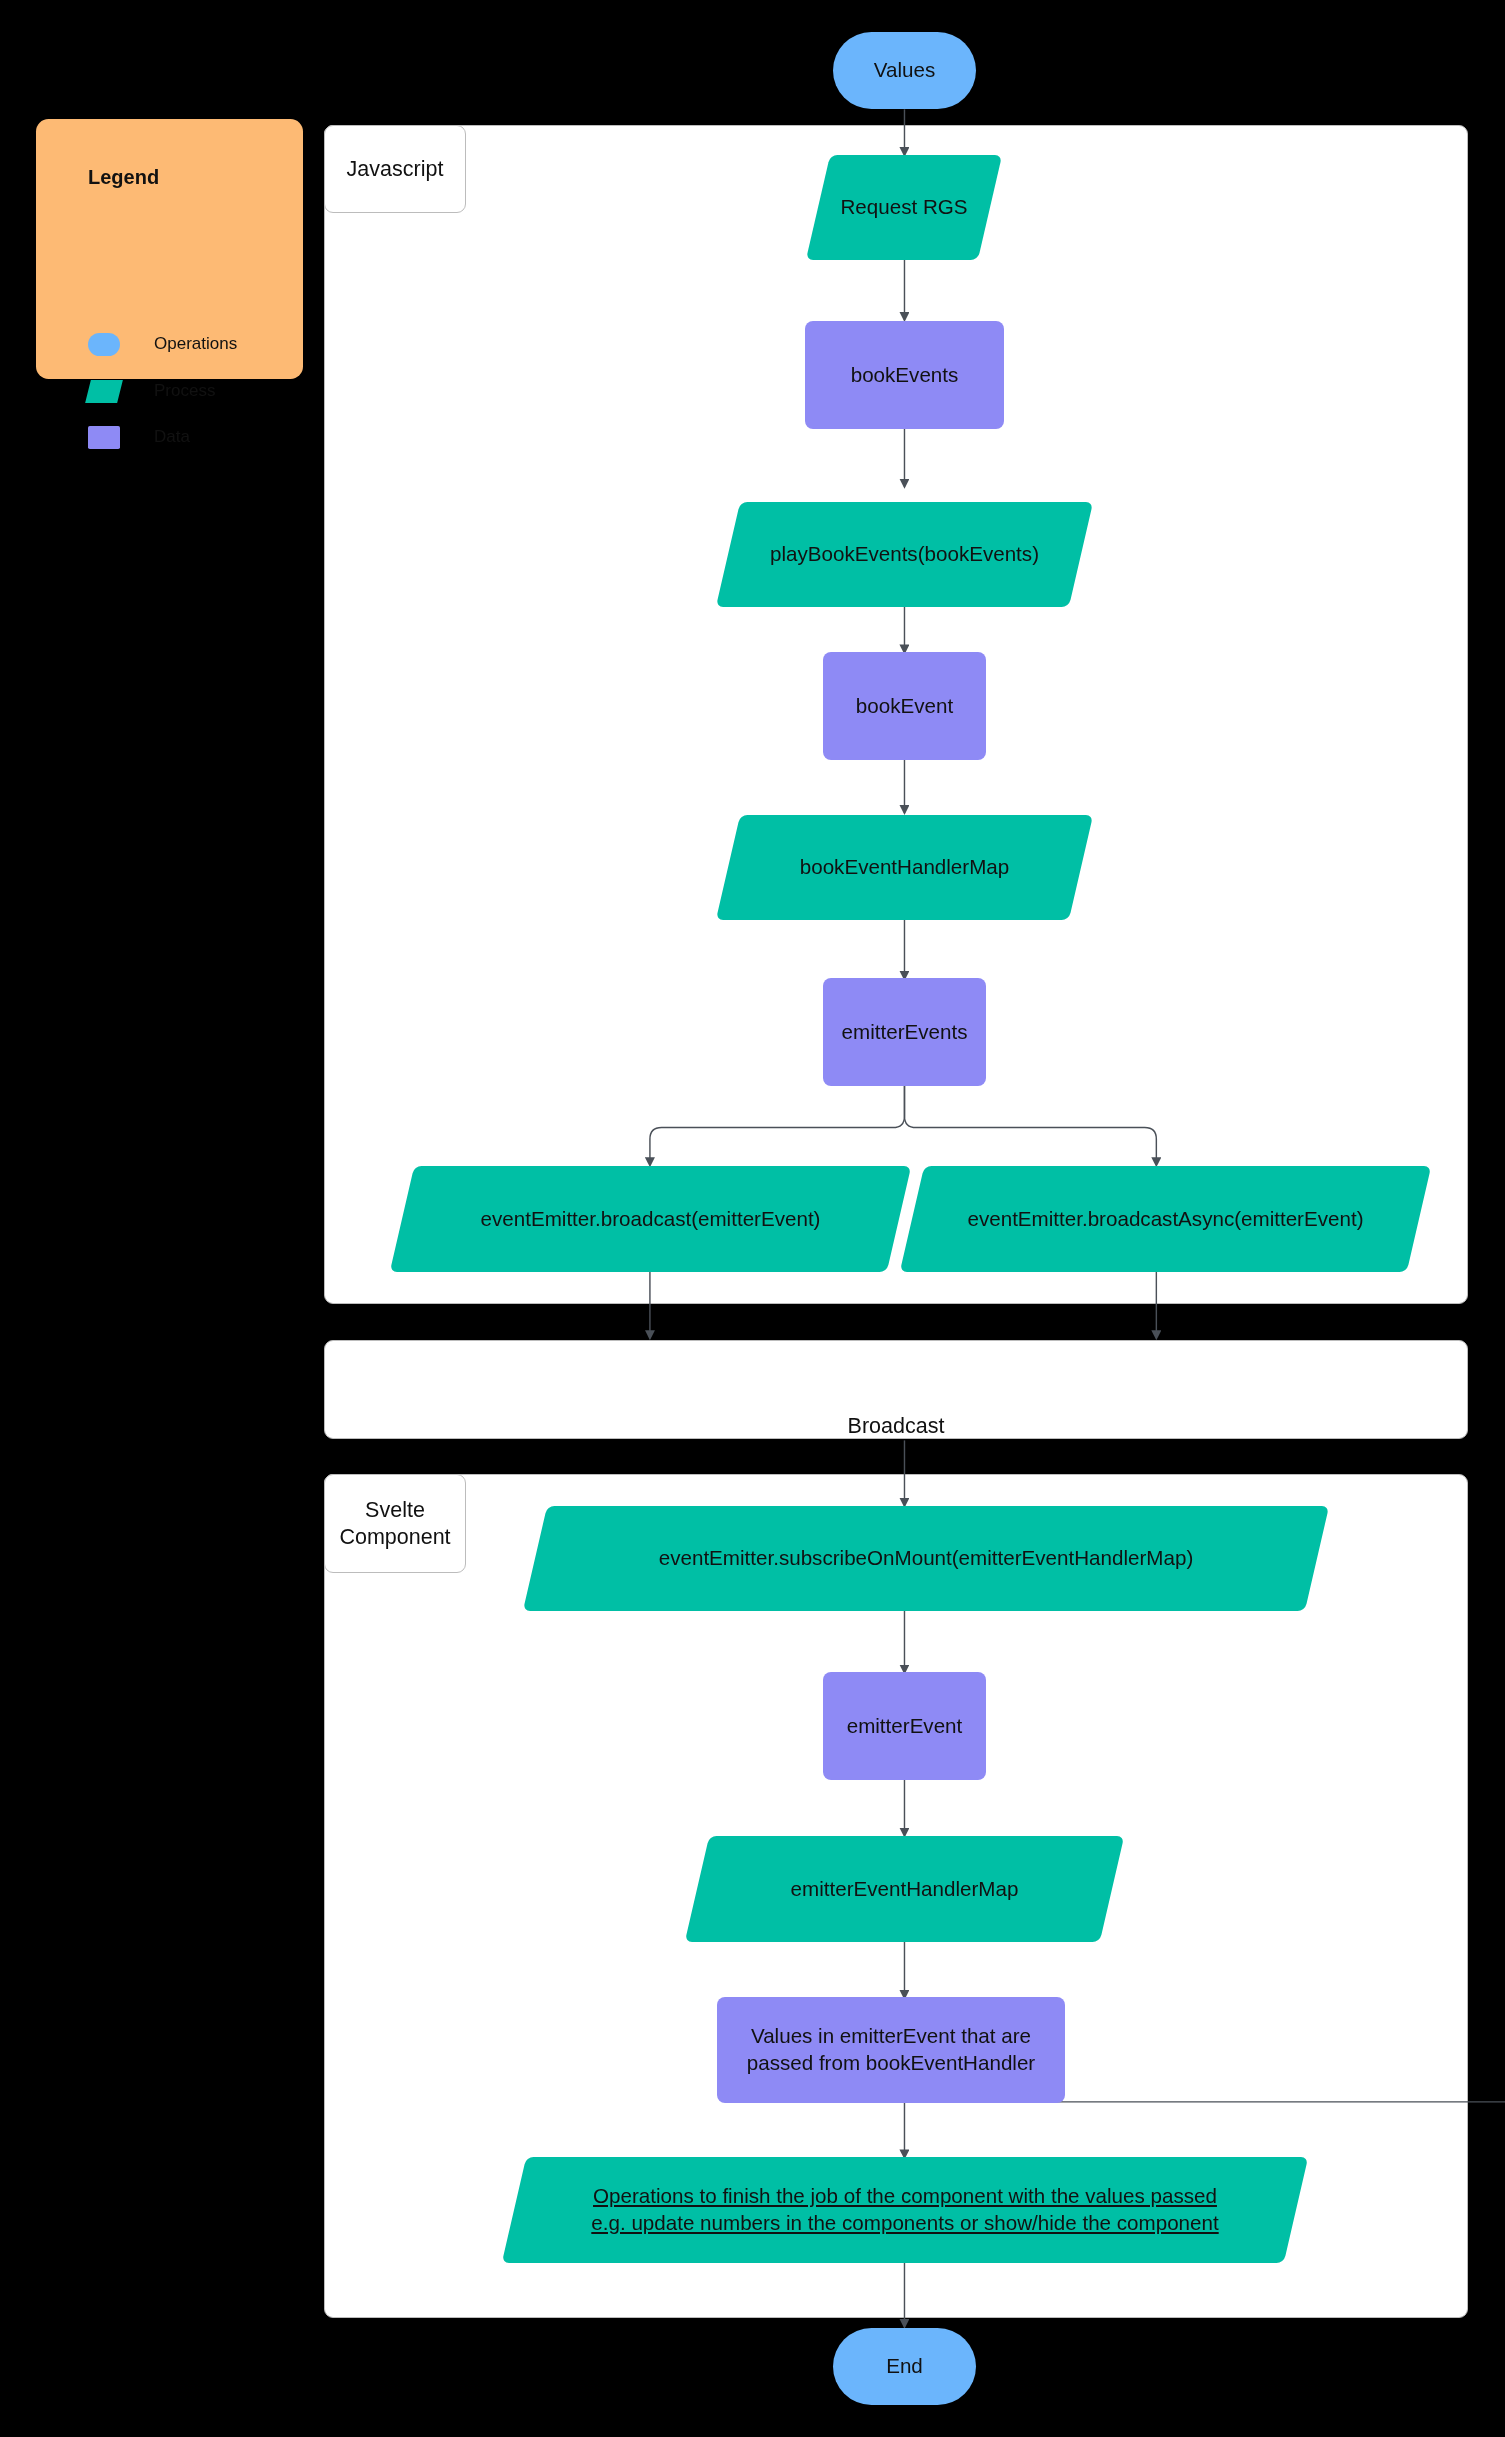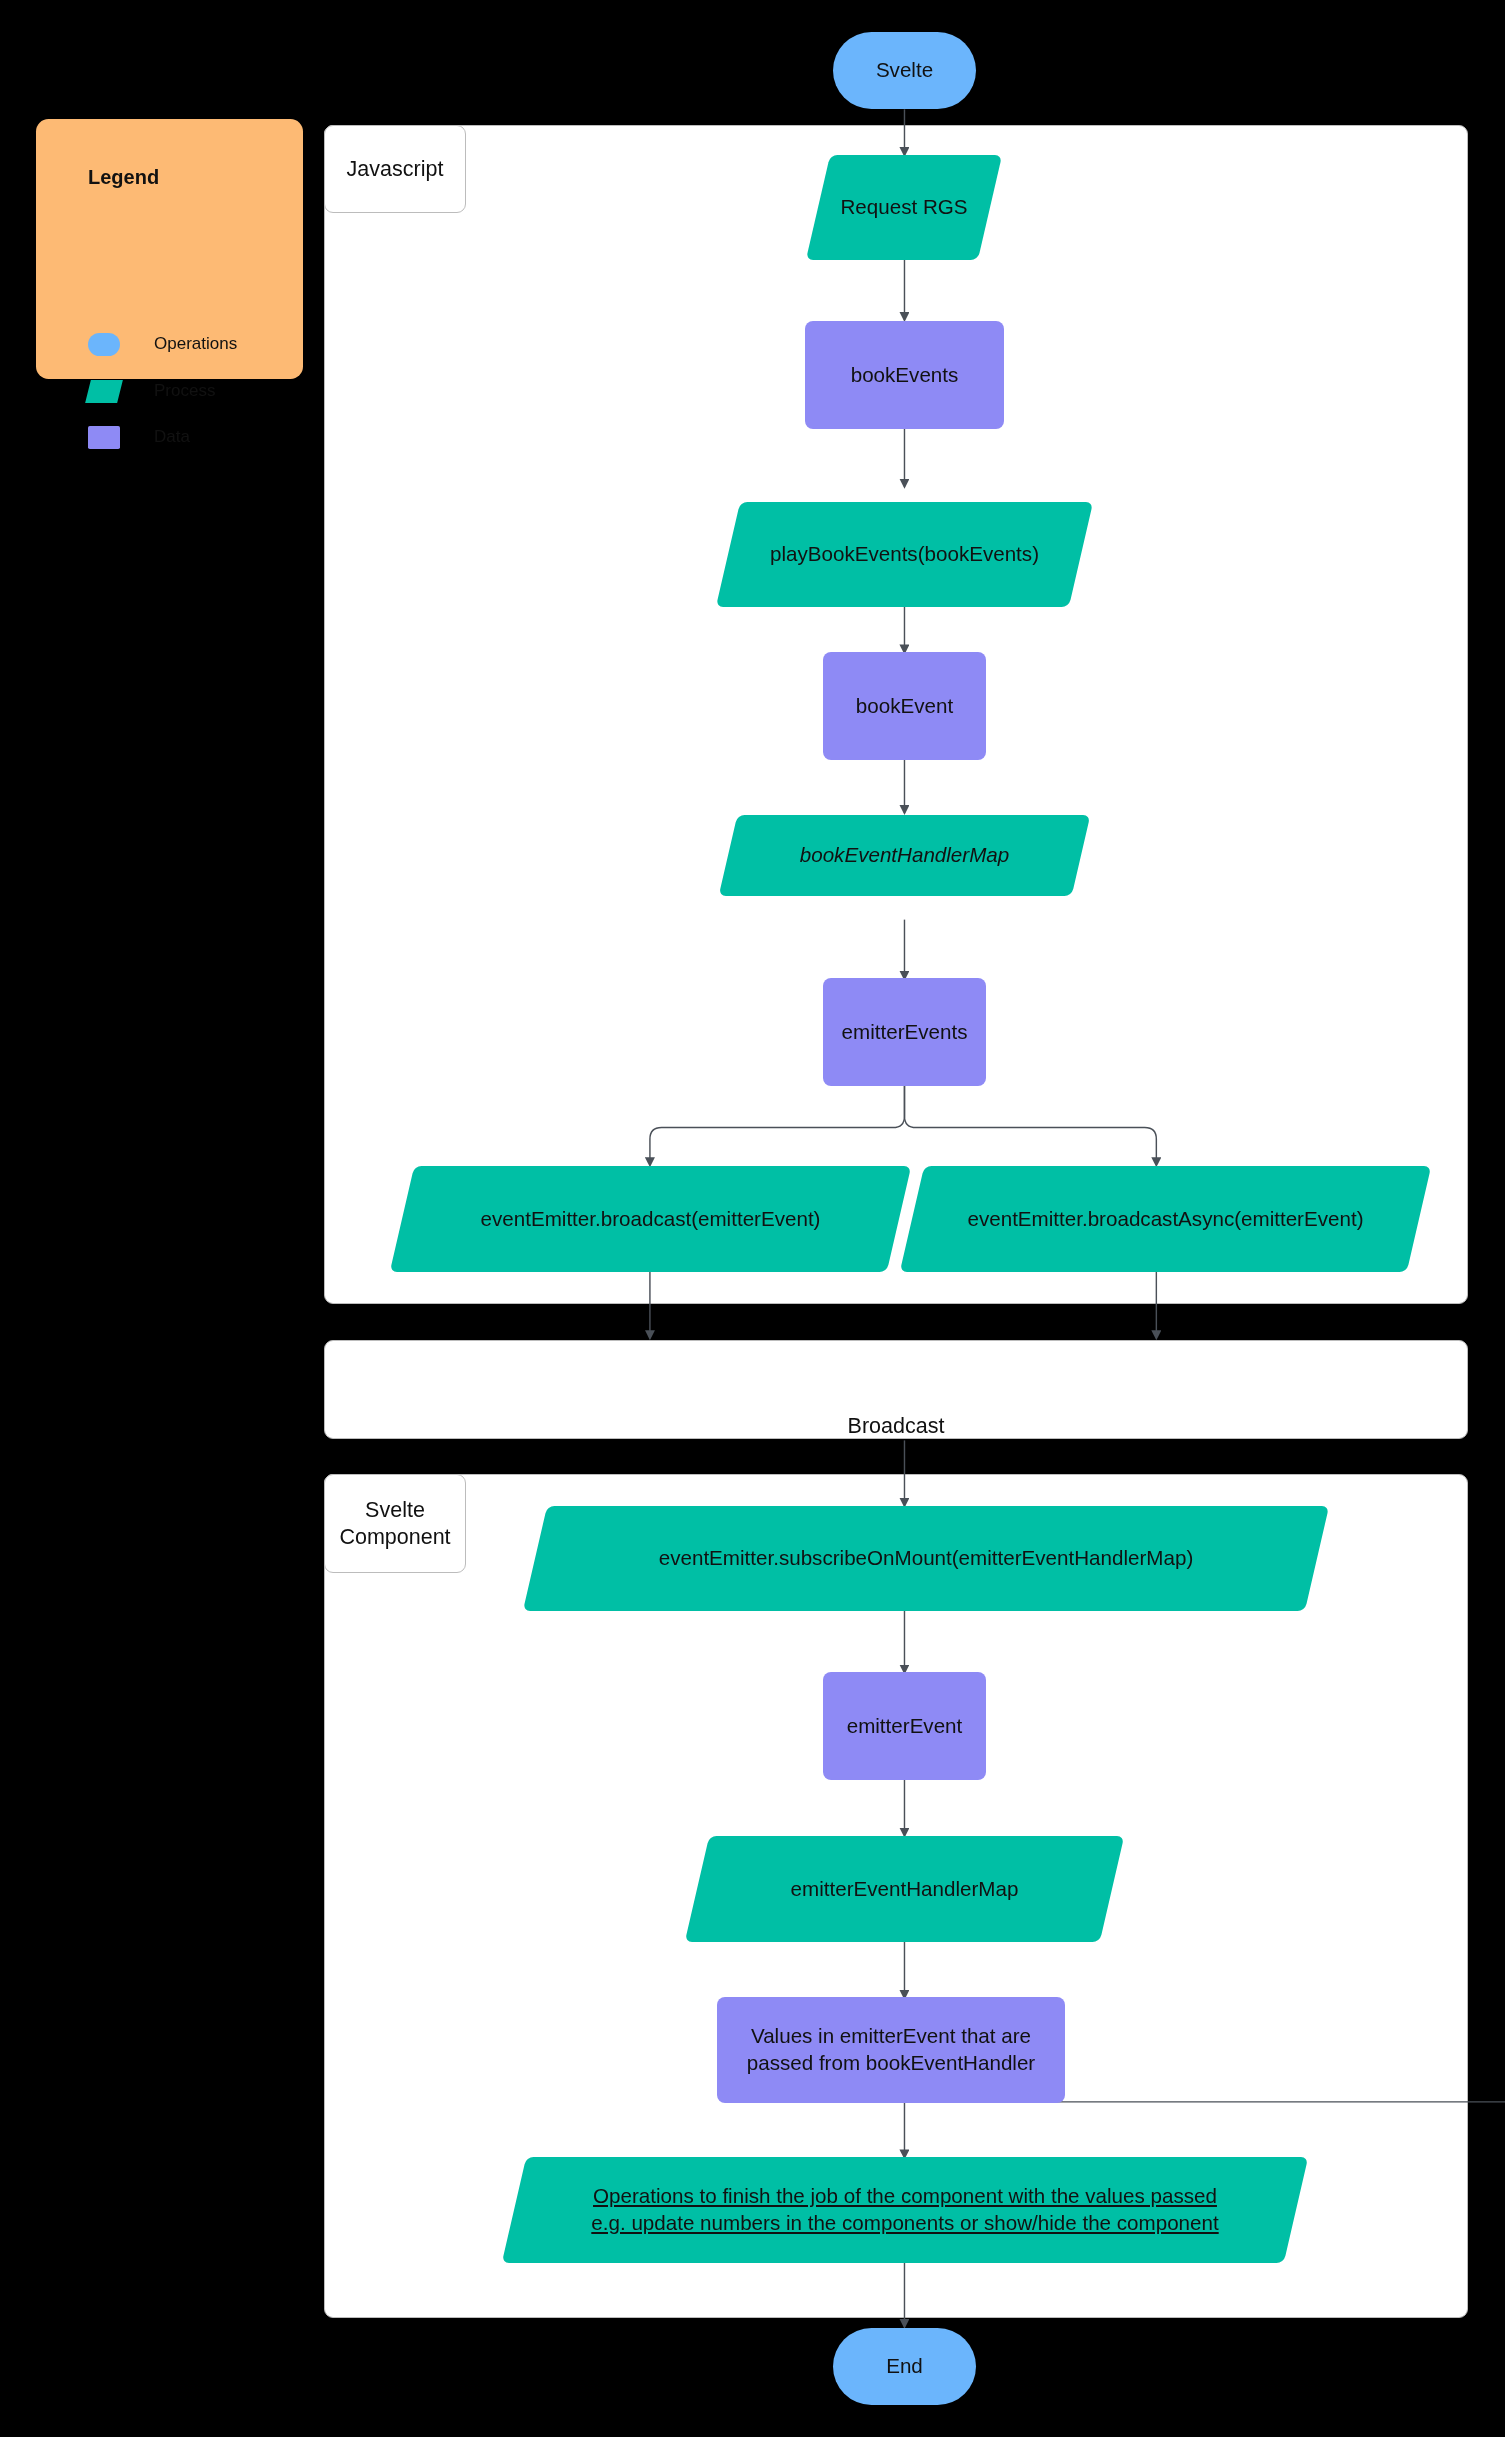--- a/index.html
+++ b/index.html
@@ -214,40 +214,40 @@
       <span class="legend-label">Process</span>
     </div>
 
     <div class="legend-row" style="top:301px;">
       <span class="legend-swatch sw-data"></span>
       <span class="legend-label">Data</span>
     </div>
   </div>
 
   <div class="node terminator" style="left:833px; top:32px; width:143px; height:77px;">
-    <span class="node-text">Svelte</span>
+    <span class="node-text">Values</span>
   </div>
 
   <div class="node process" style="left:818px; top:155px; width:172px; height:105px;">
     <span class="node-text">Request RGS</span>
   </div>
 
   <div class="node data" style="left:805px; top:321px; width:199px; height:108px;">
     <span class="node-text">bookEvents</span>
   </div>
 
   <div class="node process" style="left:728px; top:486px; width:353px; height:105px;margin-top:16px;">
     <span class="node-text">playBookEvents(bookEvents)</span>
   </div>
 
   <div class="node data" style="left:823px; top:652px; width:163px; height:108px;">
     <span class="node-text">bookEvent</span>
   </div>
 
-  <div class="node process" style="left:728px; top:815px; width:353px; height:81px;font-style:italic;">
+  <div class="node process" style="left:728px; top:815px; width:353px; height:105px;">
     <span class="node-text">bookEventHandlerMap</span>
   </div>
 
   <div class="node data" style="left:823px; top:978px; width:163px; height:108px;">
     <span class="node-text">emitterEvents</span>
   </div>
 
   <div class="node process" style="left:402px; top:1166px; width:497px; height:106px;">
     <span class="node-text">eventEmitter.broadcast(emitterEvent)</span>
   </div>

